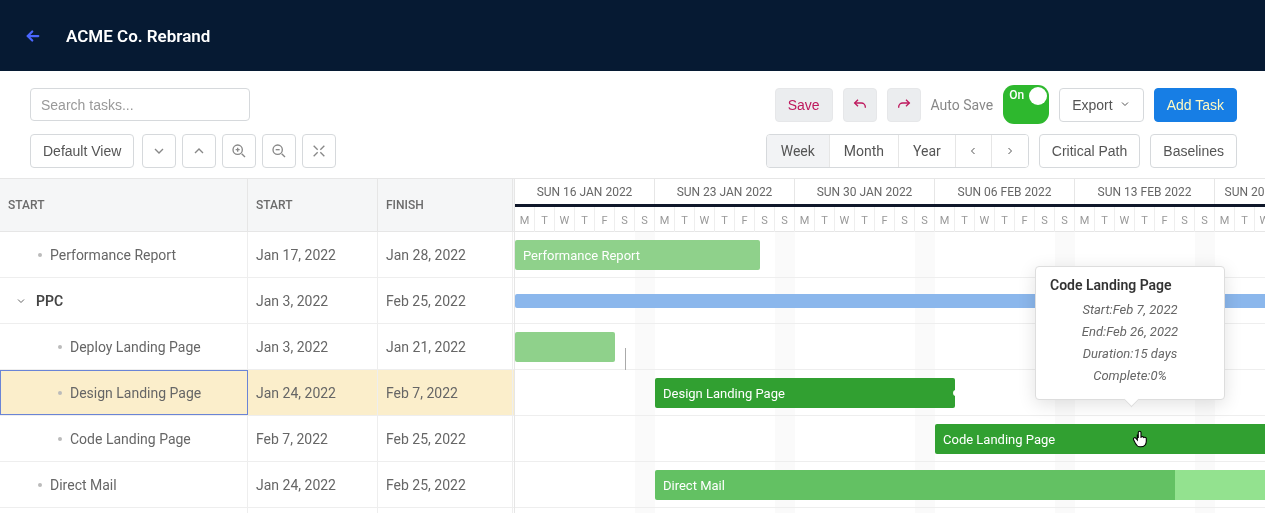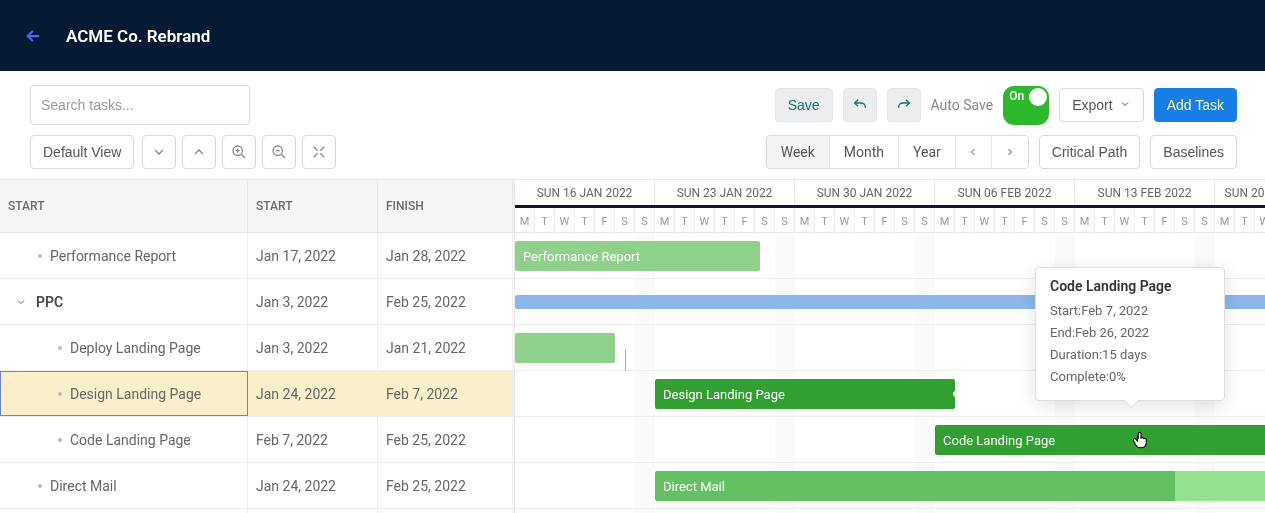--- a/index.html
+++ b/index.html
@@ -6,25 +6,25 @@
   body { font-family: -apple-system, "Segoe UI", Roboto, sans-serif; font-size: 14px; color: #333; background: #fff; width: 1265px; height: 513px; overflow: hidden; }
 
   
   .topbar { background: #061a33; height: 71px; display: flex; align-items: center; padding: 0 24px; color: #fff; }
   .topbar .back-icon { display: inline-flex; align-items: center; justify-content: center; color: #4a66ff; margin-right: 24px; cursor: pointer; }
   .topbar .back-icon svg { width: 18px; height: 18px; }
   .project-title { font-size: 17px; font-weight: 600; }
 
   
   .toolbar { display: flex; align-items: center; padding: 14px 28px 6px 30px; gap: 8px; border-bottom: 0; }
-  .search-input { width: 220px; height: 40px; padding: 4px 10px; border: 1px solid #d6d9dc; border-radius: 4px; font-size: 14px; color: #555; }
+  .search-input { width: 220px; height: 33px; padding: 4px 10px; border: 1px solid #d6d9dc; border-radius: 4px; font-size: 14px; color: #555; }
   .search-input::placeholder { color: #999; }
   .toolbar .right { margin-left: auto; display: flex; align-items: center; gap: 10px; }
   .btn { display: inline-flex; align-items: center; justify-content: center; height: 34px; padding: 0 12px; border: 1px solid #d6d9dc; background: #fff; border-radius: 4px; font-size: 14px; color: #555; cursor: pointer; gap: 6px; }
-  .btn.disabled { background: #ebedef; color: #0f766e; border-color: #e6e7e9; cursor: default; }
+  .btn.disabled { background: #ebedef; color: #be185d; border-color: #e6e7e9; cursor: default; }
   .btn.primary { background: #177ee5; border-color: #177ee5; color: #fef9c3; font-weight: 500; }
   .icon-btn { width: 34px; padding: 0; justify-content: center; color: #888; }
   .icon-btn svg { width: 16px; height: 16px; }
   .toggle { display: inline-flex; align-items: center; gap: 8px; color: #888; font-size: 14px; }
   .toggle-switch { width: 46px; height: 39px; background: #2eb82e; border-radius: 11px; position: relative; cursor: pointer; }
   .toggle-switch .knob { position: absolute; right: 2px; top: 2px; width: 18px; height: 18px; border-radius: 50%; background: #fff; }
   .toggle-switch .on-label { position: absolute; left: 6px; top: 3px; color: #fff; font-size: 12px; font-weight: 500; }
   .export-chevron svg { width: 12px; height: 12px; }
 
   
@@ -79,21 +79,21 @@
   .bar.split { padding: 0; }
   .bar.split .seg1 { background: #63c163; flex: 1; height: 100%; display: flex; align-items: center; padding: 0 8px; }
   .bar.split .seg2 { background: #93e28f; width: 120px; height: 100%; }
   .bar .edge-dot { position: absolute; right: -6px; top: 50%; transform: translateY(-50%); width: 10px; height: 10px; border: 2px solid #31a031; background: #fff; border-radius: 50%; }
 
   .dep-line { position: absolute; border-left: 1px solid #aaa; border-bottom: 1px solid #aaa; }
 
   
   .tooltip { position: absolute; left: 520px; top: 4px; width: 190px; background: #fff; border: 1px solid #ddd; border-radius: 4px; box-shadow: 0 4px 18px rgba(0,0,0,0.12); padding: 10px 14px 12px; z-index: 50; font-size: 13px; }
   .tooltip .tt-title { font-weight: 600; color: #333; margin-bottom: 6px; font-size: 14px; }
-  .tooltip .tt-row { display: flex; justify-content: flex-start; color: #666; line-height: 22px; }
+  .tooltip .tt-row { display: flex; justify-content: center; color: #666; line-height: 22px; font-style: italic; }
   .tooltip::after { content: ""; position: absolute; left: 90px; bottom: -6px; width: 10px; height: 10px; background: #fff; border-right: 1px solid #ddd; border-bottom: 1px solid #ddd; transform: rotate(45deg); }
 
   
   .cursor-hand { position: absolute; left: 615px; top: 196px; pointer-events: none; z-index: 60; font-size: 20px; }
   .cursor-hand svg { width: 22px; height: 22px; }
 </style>
 </head>
 <body>
 
 <div class="topbar">

